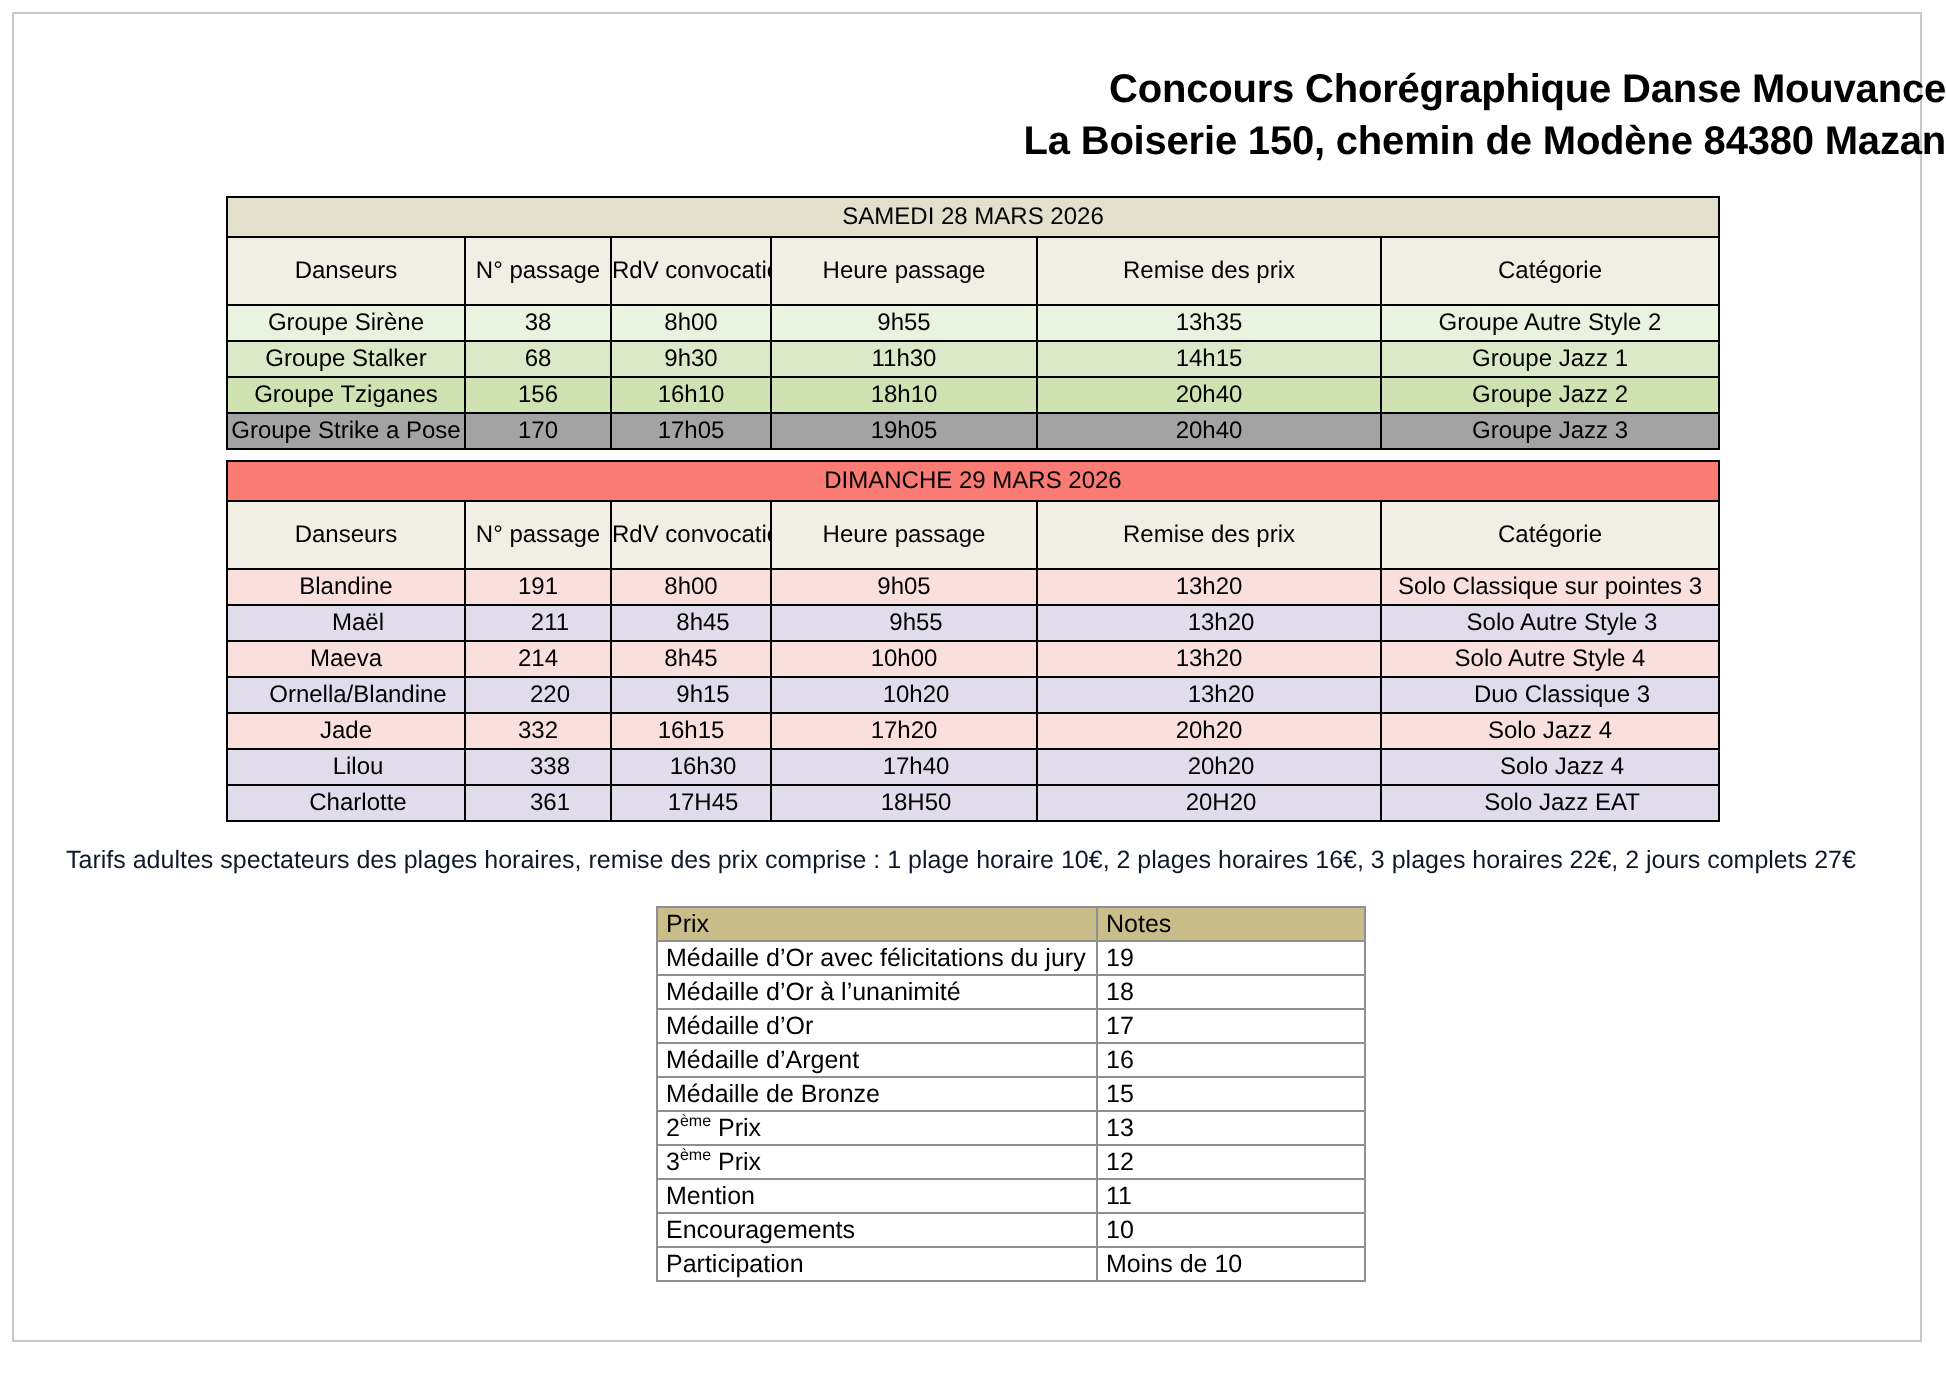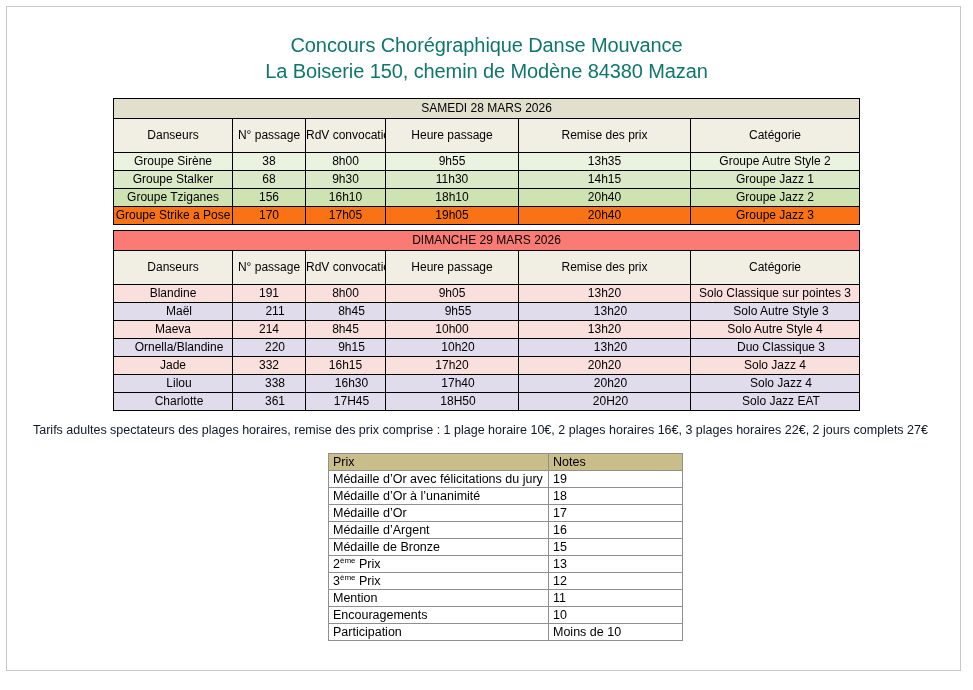--- a/index.html
+++ b/index.html
@@ -32,24 +32,25 @@
   
   .title-block {
     position: absolute;
     left: 0;
     top: 32px;
     width: 973px;
     text-align: center;
   }
   .title-line {
     font-size: 20px;
-    font-weight: normal;
+    font-weight: bold;
     line-height: 26px;
     letter-spacing: -0.1px;
-    color: #0f766e;
+    color: #000000;
+    text-align: right;
   }
 
   
   .sched {
     position: absolute;
     border-collapse: collapse;
     table-layout: fixed;
     font-size: 12px;
   }
   .sched td, .sched th {
@@ -80,21 +81,21 @@
   }
   .sched tbody td {
     height: 17px;
     line-height: 17px;
     font-size: 12px;
   }
   
   .r-sat1 td { background: #eaf2e0; }
   .r-sat2 td { background: #dce9c8; }
   .r-sat3 td { background: #cfe2b2; }
-  .r-sat4 td { background: #f97316; margin-top: 13px; }
+  .r-sat4 td { background: #a3a3a3; margin-top: 13px; }
   
   .r-pink td { background: #f9e0dc; }
   .r-lav  td { background: #e0dcec; padding-left: 12px; }
 
   
   .tariff {
     position: absolute;
     left: 33px;
     top: 422px;
     font-size: 12.5px;

